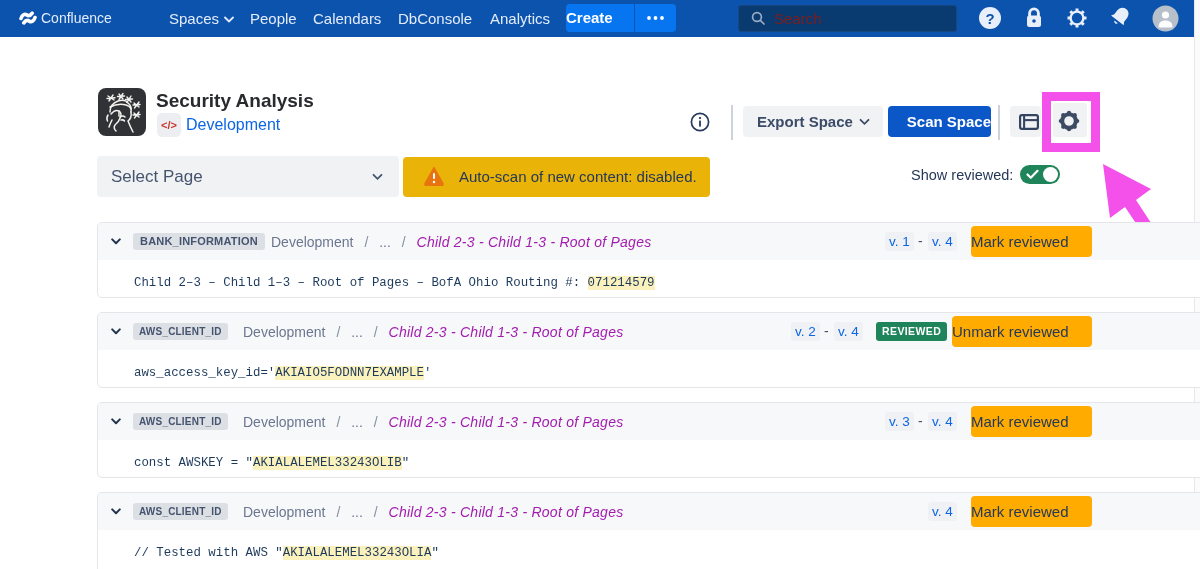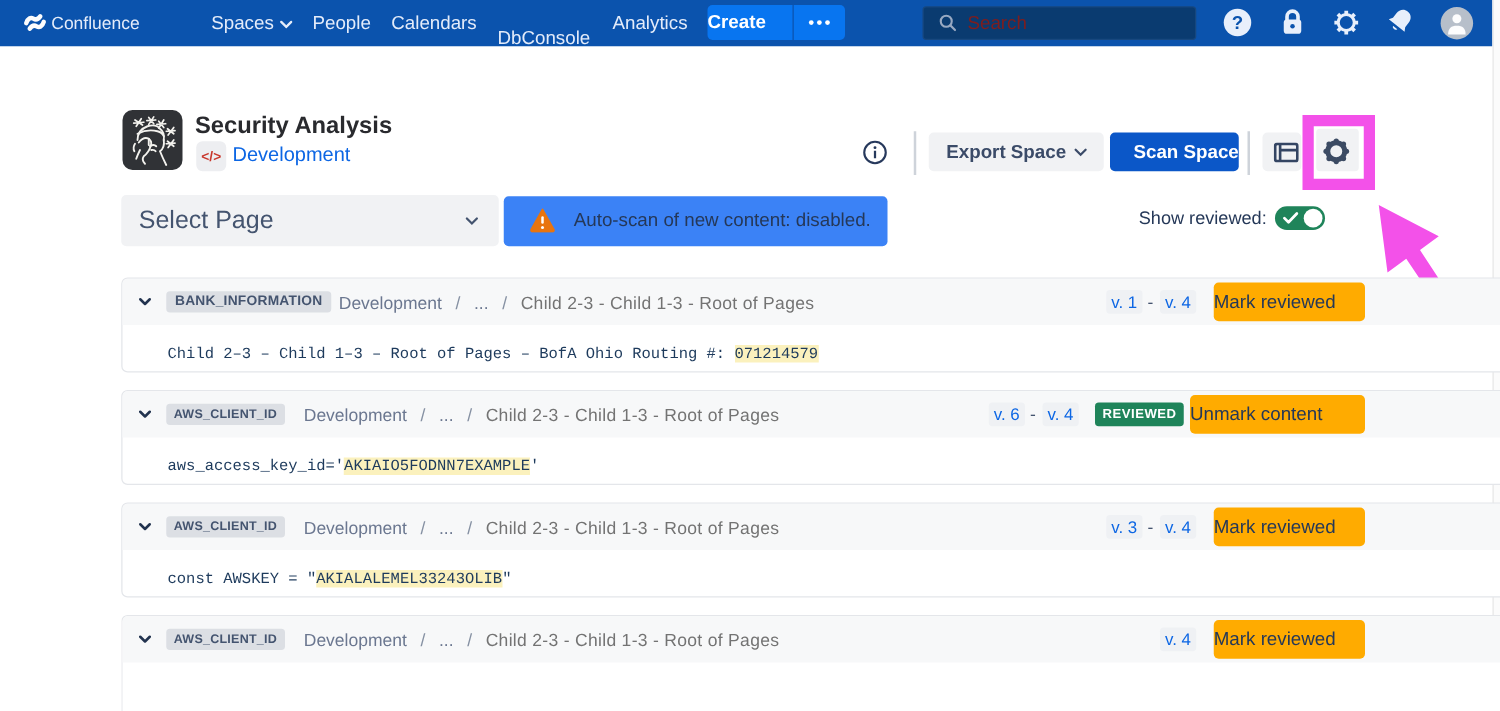--- a/index.html
+++ b/index.html
@@ -32,35 +32,35 @@
   border:9px solid #f351e9; background:#fff; padding:2px; }
 #mframe .gbtn { width:34px; height:34px; background:#f1f2f4; border-radius:3px; padding:6px 0 0 4px; }
 
 #showrev { position:absolute; left:911px; top:167px; font-size:14.5px; color:#253858; }
 #toggle { position:absolute; left:1020px; top:165px; width:40px; height:19px;
   border-radius:10px; background:#1f845a; }
 #toggle .knob { position:absolute; right:2px; top:2px; width:15px; height:15px;
   border-radius:50%; background:#fff; }
 
 #selpage { position:absolute; left:97px; top:156px; width:302px; height:41px;
-  background:#f1f2f4; border-radius:4px; color:#44546f; font-size:20px;
+  background:#f1f2f4; border-radius:4px; color:#44546f; font-size:17px;
   line-height:41px; padding-left:14px; }
 #warn { position:absolute; left:403px; top:157px; width:307px; height:40px;
-  background:#3b82f6; border-radius:4px;text-align:right; }
+  background:#eab308; border-radius:4px;text-align:right; }
 #warn .txt { position:absolute; left:56px; top:11px; font-size:15px; color:#253858; white-space:nowrap; }
 
 .card { position:absolute; left:97px; width:1160px; height:76px;
   border:1px solid #e4e6ea; border-radius:5px; background:#fff; }
 .chead { position:absolute; left:0; top:0; right:0; height:37px; background:#f7f8f9;
   border-radius:4px 4px 0 0; }
 .tag { position:absolute; left:35px; top:10px; height:17px; background:#dcdfe4;
   border-radius:3px; font-size:11px; font-weight:bold; color:#44546f;
   line-height:17px; padding:0 7px; letter-spacing:0.2px; }
 .crumb { position:absolute; top:11px; font-size:14px; color:#6b7790; }
-.crumb .last { color:#737373; font-weight:500; letter-spacing:0.25px; }
+.crumb .last { color:#a21caf; font-weight:500; letter-spacing:0.25px;font-style:italic; }
 .crumb .sep { color:#8590a2; padding:0 7px; }
 .vchip { position:absolute; top:9px; height:19px; background:#eff1f4; border-radius:3px;
   color:#0c66e4; font-size:13.5px; font-weight:500; line-height:19px; padding:0 4px; }
 .vdash { position:absolute; top:10px; font-size:14px; color:#44546f; }
 .revbadge { position:absolute; top:9px; height:19px; background:#1f845a; border-radius:3px;
   color:#fff; font-size:10.5px; font-weight:bold; letter-spacing:0.4px;
   line-height:19px; padding:0 6px; }
 .markbtn { position:absolute; top:3px; height:31px; background:#ffab00; border-radius:4px;
   color:#253858; font-size:15px; font-weight:500; line-height:31px; }
 .code { position:absolute; left:36px; top:52.5px; font-family:"Liberation Mono", monospace;
@@ -77,21 +77,21 @@
   <path d="M2 9.5 C3.2 5.6 5.6 4.6 7.7 5.9 C9.4 7 11.3 6.8 13.2 4.1" stroke="#fdfdfd" stroke-width="3.6" fill="none" stroke-linecap="round"></path>
   <path d="M16 8.5 C14.8 12.4 12.4 13.4 10.3 12.1 C8.6 11 6.7 11.2 4.8 13.9" stroke="#fdfdfd" stroke-width="3.6" fill="none" stroke-linecap="round"></path>
 </svg>
 <div class="navitem" style="left:41px; font-size:14px; font-weight:400;">Confluence</div>
 <div class="navitem" style="left:169px;">Spaces</div>
 <svg class="abs" style="left:224px;top:16px" width="10" height="7" viewBox="0 0 10 7">
     <path d="M1 1.5 L5 5.5 L9 1.5" stroke="#e4ecfa" stroke-width="1.8" fill="none" stroke-linecap="round"></path>
   </svg>
 <div class="navitem" style="left:250px;">People</div>
 <div class="navitem" style="left:313px;">Calendars</div>
-<div class="navitem" style="left:398px;margin-top:12px;">DbConsole</div>
+<div class="navitem" style="left:398px;">DbConsole</div>
 <div class="navitem" style="left:490px;">Analytics</div>
 <div class="abs" style="left:566px;top:4px;width:110px;height:28px;background:#0875f0;border-radius:4px;"></div>
 <div class="abs" style="left:566px;top:4px;width:68px;height:28px;color:#fff;font-size:15px;font-weight:bold;line-height:28px;text-align:left;">Create</div>
 <div class="abs" style="left:634px;top:4px;width:1px;height:28px;background:#0b53ad;"></div>
 <svg class="abs" style="left:635px;top:4px" width="41" height="28" viewBox="0 0 41 28">
     <g fill="#fff">
       <circle cx="14" cy="14" r="1.9"></circle>
       <circle cx="20.5" cy="14" r="1.9"></circle>
       <circle cx="27" cy="14" r="1.9"></circle>
     </g>
@@ -240,25 +240,25 @@
   <div class="code">Child 2–3 – Child 1–3 – Root of Pages – BofA Ohio Routing #: <span class="hl">071214579</span></div>
 </div>
 
 <div class="card" style="top:312px;">
   <div class="chead">
     <svg class="chev" width="10" height="7" viewBox="0 0 10 7">
         <path d="M1.2 1.4 L5 5.2 L8.8 1.4" stroke="#22334f" stroke-width="2" fill="none" stroke-linecap="round" stroke-linejoin="round"></path>
       </svg>
     <div class="tag" style="font-size:10px;padding:0 6px;line-height:17.5px;">AWS_CLIENT_ID</div>
     <div class="crumb" style="left:145px;">Development<span class="sep"> / </span>...<span class="sep"> / </span><span class="last">Child 2-3 - Child 1-3 - Root of Pages</span></div>
-    <div class="vchip" style="left:693px;">v. 6</div>
+    <div class="vchip" style="left:693px;">v. 2</div>
     <div class="vdash" style="left:726px;">-</div>
     <div class="vchip" style="left:736px;">v. 4</div>
     <div class="revbadge" style="left:778px;">REVIEWED</div>
-    <div class="markbtn" style="left:854px;width:140px;">Unmark content</div>
+    <div class="markbtn" style="left:854px;width:140px;">Unmark reviewed</div>
   </div>
   <div class="code">aws_access_key_id='<span class="hl">AKIAIO5FODNN7EXAMPLE</span>'</div>
 </div>
 
 <div class="card" style="top:402px;">
   <div class="chead">
     <svg class="chev" width="10" height="7" viewBox="0 0 10 7">
         <path d="M1.2 1.4 L5 5.2 L8.8 1.4" stroke="#22334f" stroke-width="2" fill="none" stroke-linecap="round" stroke-linejoin="round"></path>
       </svg>
     <div class="tag" style="font-size:10px;padding:0 6px;line-height:17.5px;">AWS_CLIENT_ID</div>
@@ -274,13 +274,14 @@
 <div class="card" style="top:492px;height:77px;border-radius:5px 5px 0 0;border-bottom:none;">
   <div class="chead">
     <svg class="chev" width="10" height="7" viewBox="0 0 10 7">
         <path d="M1.2 1.4 L5 5.2 L8.8 1.4" stroke="#22334f" stroke-width="2" fill="none" stroke-linecap="round" stroke-linejoin="round"></path>
       </svg>
     <div class="tag" style="font-size:10px;padding:0 6px;line-height:17.5px;">AWS_CLIENT_ID</div>
     <div class="crumb" style="left:145px;">Development<span class="sep"> / </span>...<span class="sep"> / </span><span class="last">Child 2-3 - Child 1-3 - Root of Pages</span></div>
     <div class="vchip" style="left:830px;">v. 4</div>
     <div class="markbtn" style="left:873px;width:121px;">Mark reviewed</div>
   </div>
+  <div class="code">// Tested with AWS "<span class="hl">AKIALALEMEL33243OLIA</span>"</div>
 </div>
 
 </body></html>

